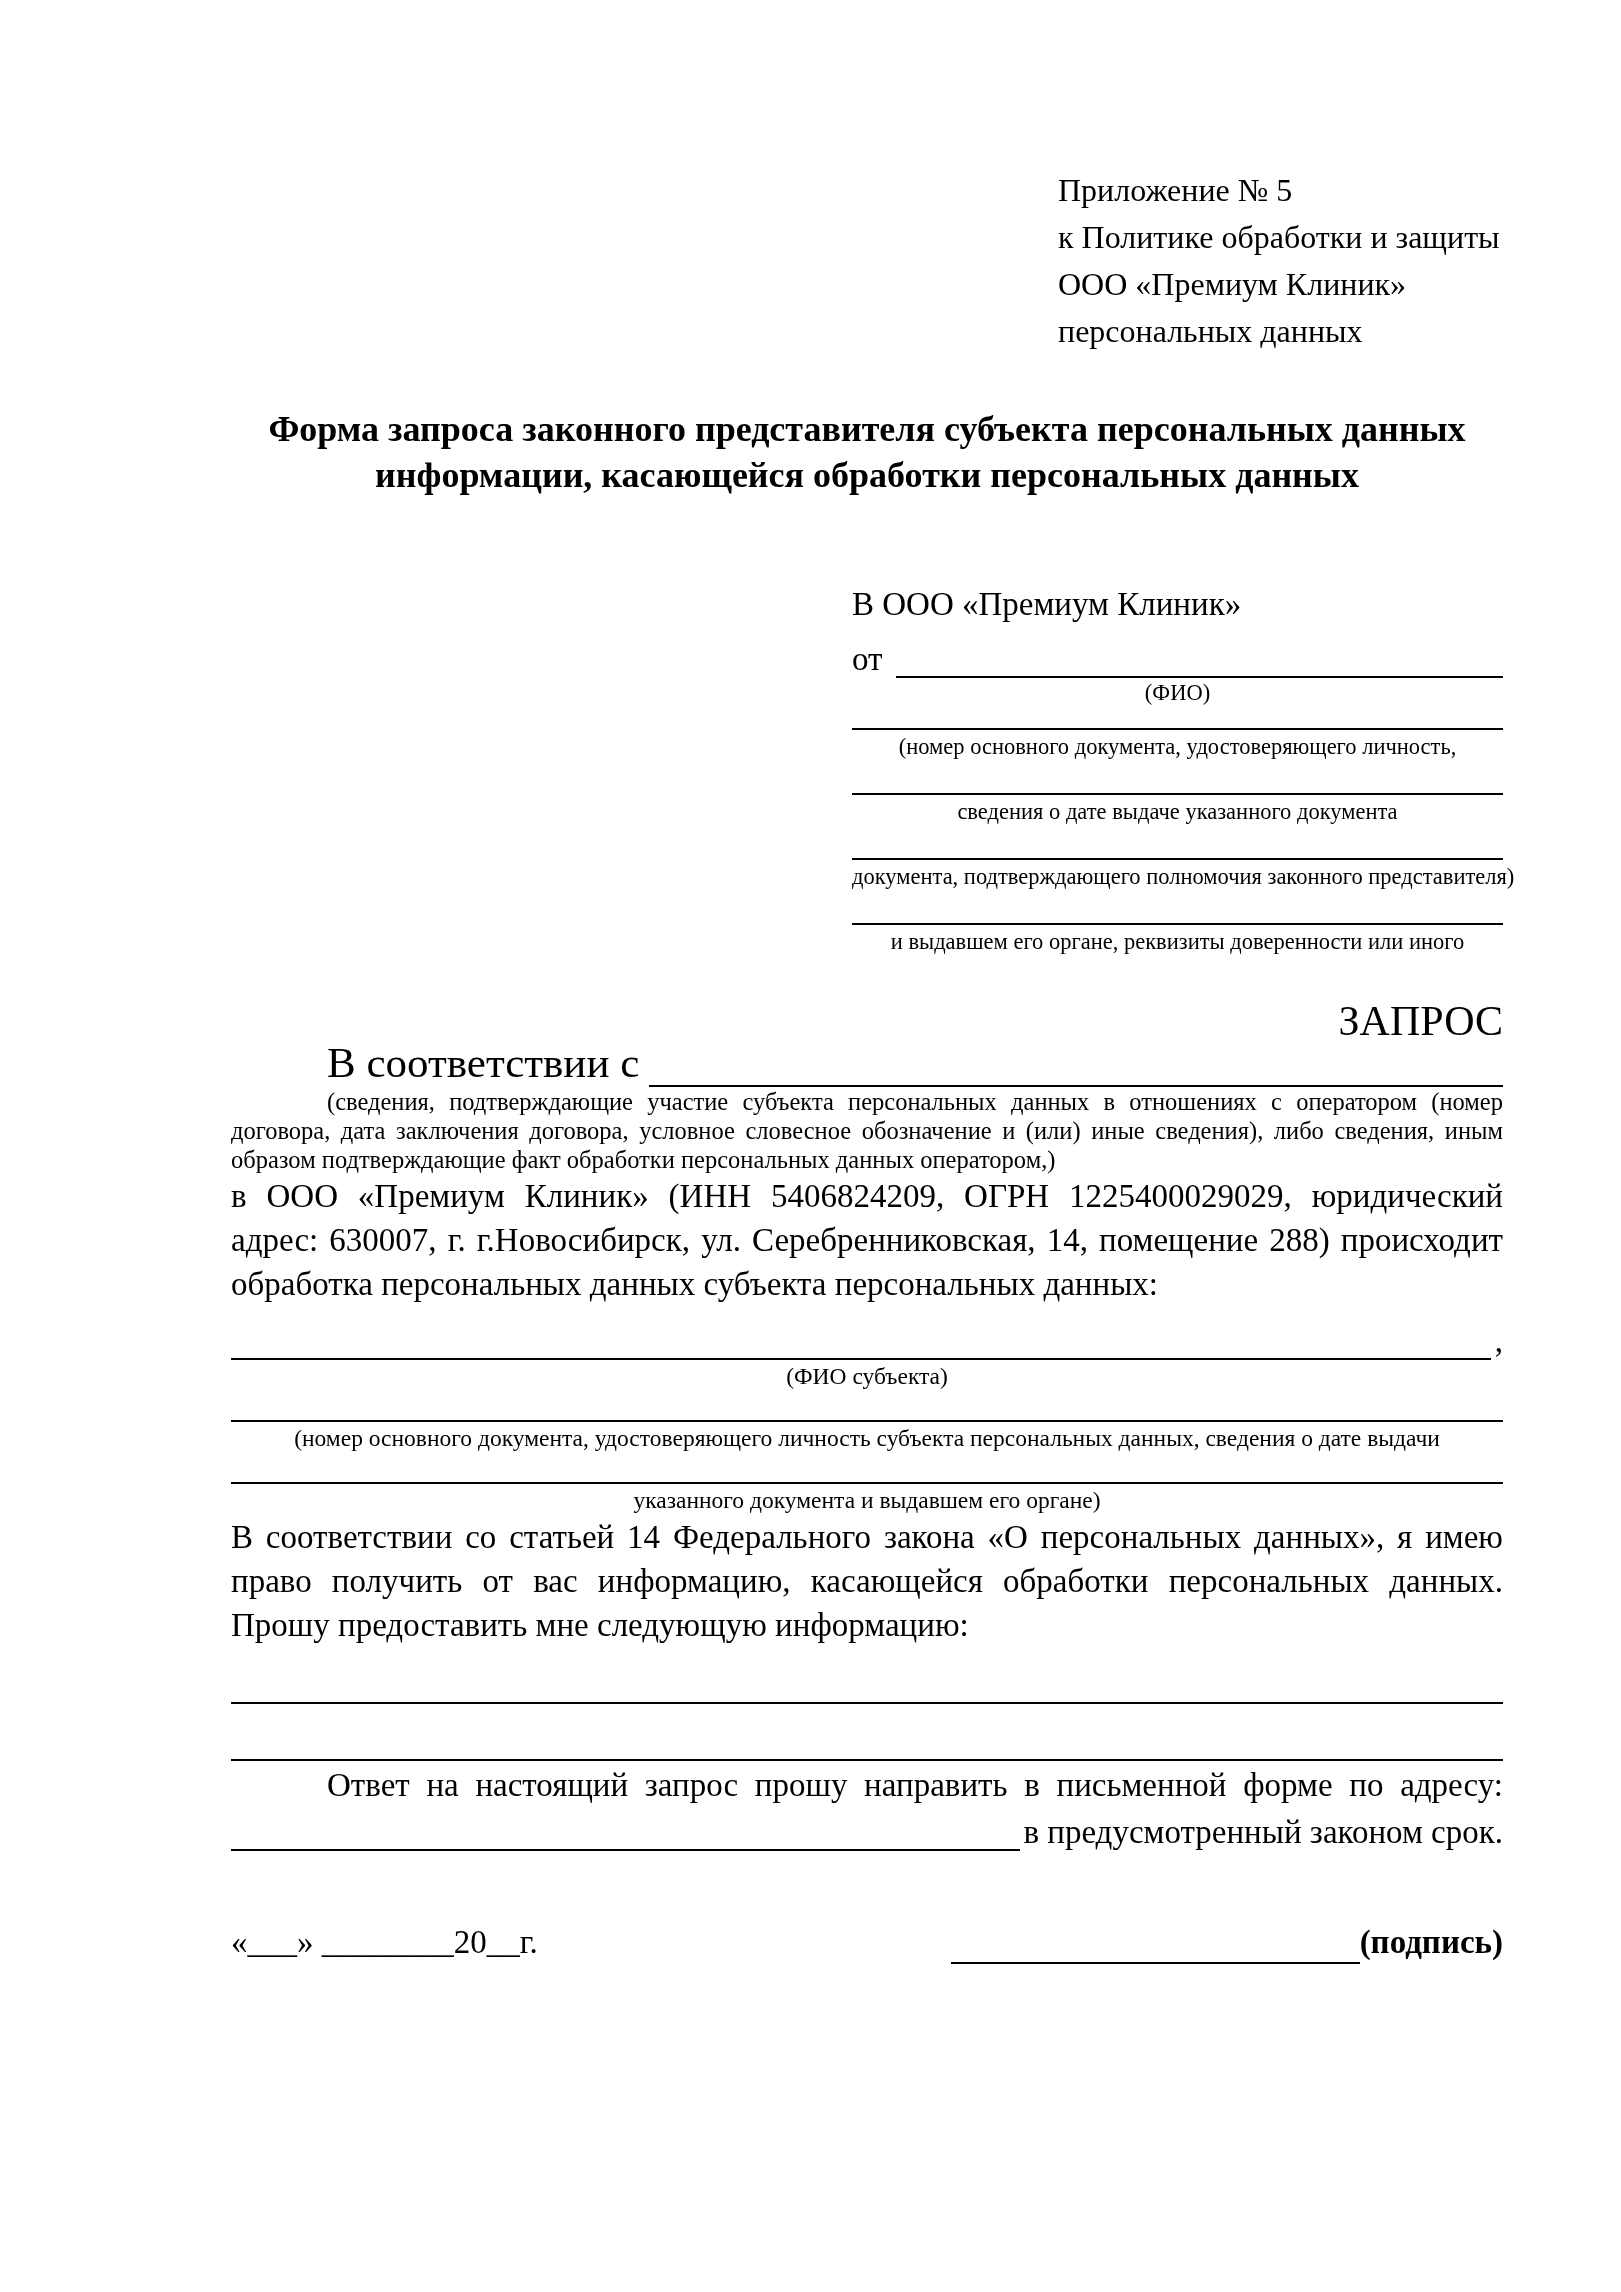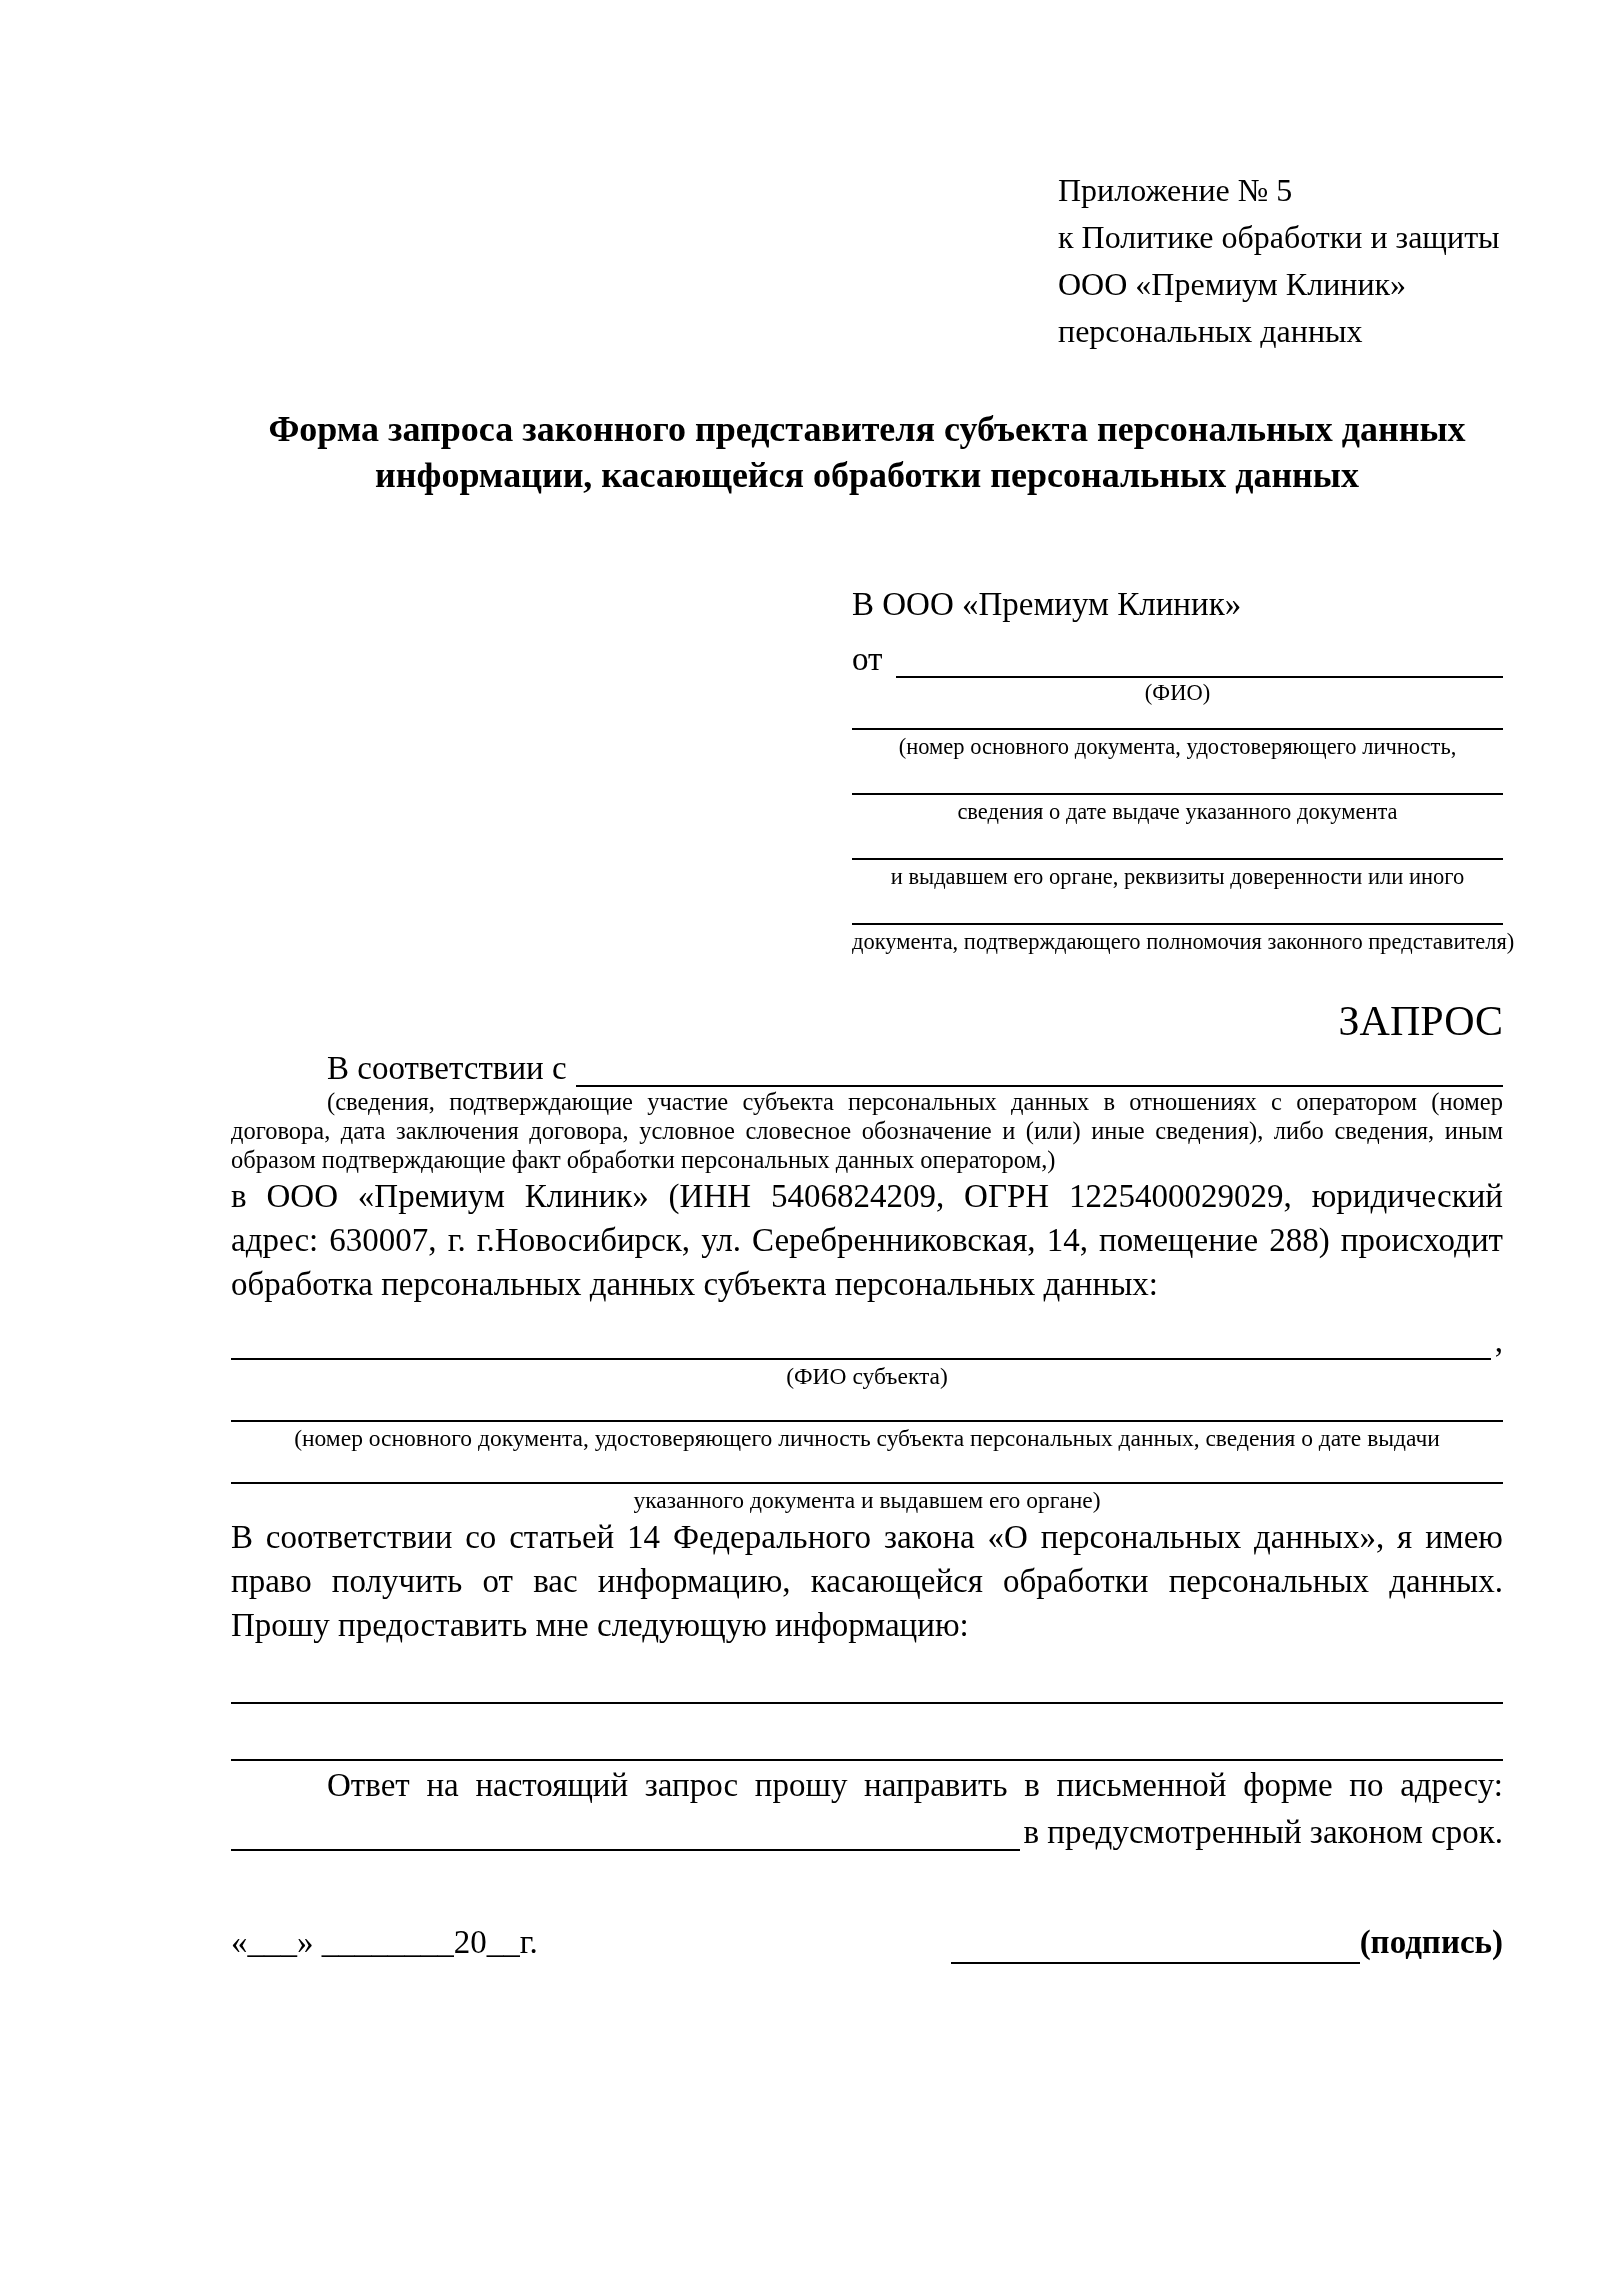--- a/index.html
+++ b/index.html
@@ -34,21 +34,21 @@
   .from-row .lbl { white-space:nowrap; padding-right:13.7px; }
   .fill-line { border-bottom:2.9px solid #000; }
   .flex-line { flex:1 1 auto; height:39px; }
   .cap { font-size:22.5px; line-height:29px; text-align:center; white-space:nowrap; }
   .field { margin-top:32px; }
   .field .line { height:0; border-bottom:2.9px solid #000; }
   .field .cap { margin-top:2px; }
   .field-first { margin-top:20.6px; }
   
   .request-heading { margin-top:43px; text-align:right; font-size:42px; line-height:44px; }
-  .accordance-row { display:flex; align-items:flex-end; height:44px; font-size:33px;justify-content:flex-end; }
+  .accordance-row { display:flex; align-items:flex-end; height:44px; font-size:43px;justify-content:flex-end; }
   .accordance-row .lbl { white-space:nowrap; padding-left:96px; padding-right:9.8px; }
   .fineprint {
     font-size:24.5px;
     line-height:29px;
     text-align:justify;
     text-indent:96px;
   }
   .para {
     font-size:33px;
     line-height:44px;
@@ -116,25 +116,25 @@
     <div class="field field-first">
       <div class="line"></div>
       <div class="cap">(номер основного документа, удостоверяющего личность,</div>
     </div>
     <div class="field">
       <div class="line"></div>
       <div class="cap">сведения о дате выдаче указанного документа</div>
     </div>
     <div class="field">
       <div class="line"></div>
-      <div class="cap">и выдавшем его органе, реквизиты доверенности или иного</div>
+      <div class="cap">документа, подтверждающего полномочия законного представителя)</div>
     </div>
     <div class="field">
       <div class="line"></div>
-      <div class="cap">документа, подтверждающего полномочия законного представителя)</div>
+      <div class="cap">и выдавшем его органе, реквизиты доверенности или иного</div>
     </div>
   </div>
 
   <div class="request-heading">ЗАПРОС</div>
 
   <div class="accordance-row">
     <span class="lbl">В соответствии с</span>
     <div class="fill-line flex-line"></div>
   </div>
   <div class="fineprint">(сведения, подтверждающие участие субъекта персональных данных в отношениях с оператором (номер договора, дата заключения договора, условное словесное обозначение и (или) иные сведения), либо сведения, иным образом подтверждающие факт обработки персональных данных оператором,)</div>

